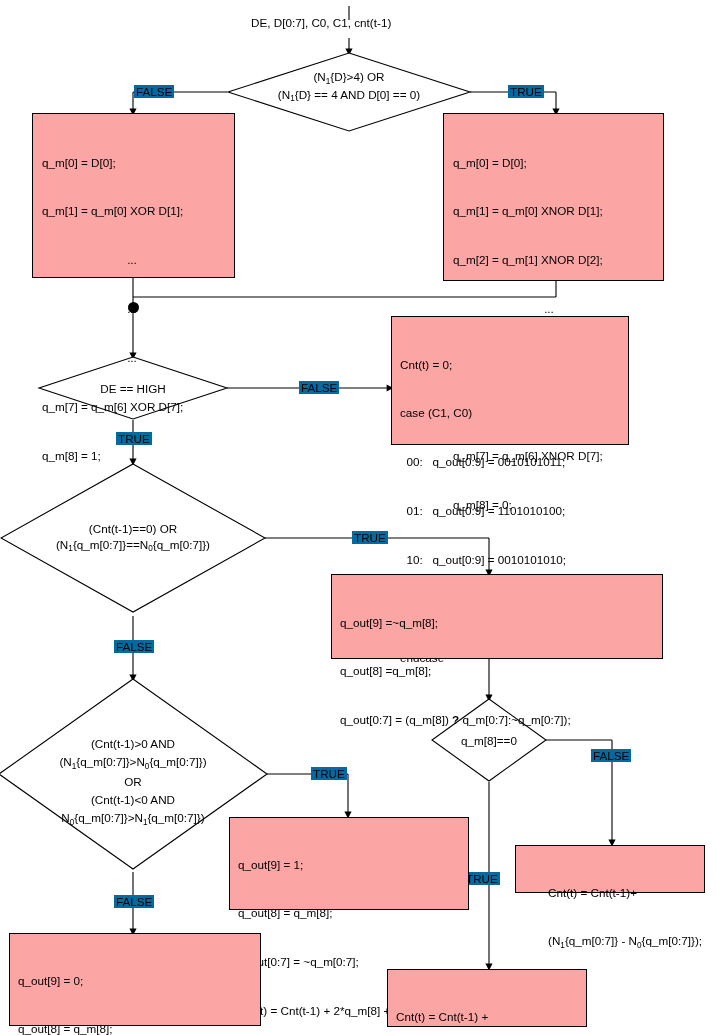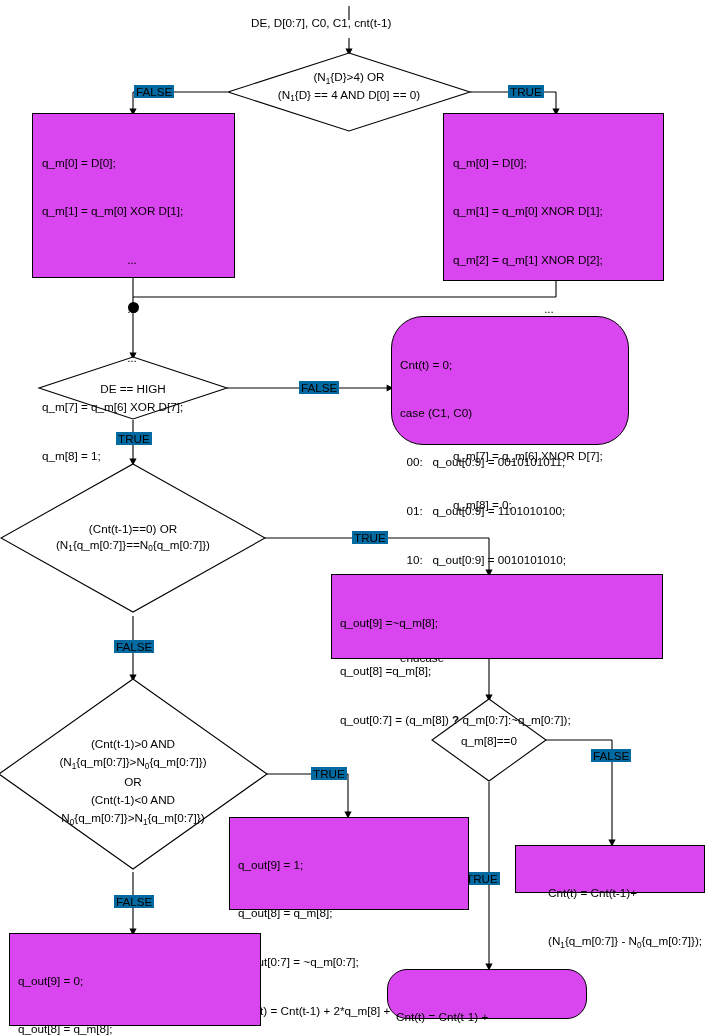--- a/index.html
+++ b/index.html
@@ -1,20 +1,20 @@
 <!DOCTYPE html>
 <html><head>
 <meta charset="utf-8">
 <style>
   html,body{margin:0;padding:0;background:#ffffff;}
   body{font-family:"Liberation Sans","DejaVu Sans",sans-serif;color:#000;}
   #canvas{position:relative;width:717px;height:1035px;overflow:hidden;background:#fff;}
   svg.wires{position:absolute;left:0;top:0;width:717px;height:1035px;pointer-events:none;}
   .node{position:absolute;box-sizing:border-box;}
-  .proc{border:1px solid #000;background:#d946ef;}
+  .proc{border:1px solid #000;background:#fca5a5;}
   .code{font-size:11.7px;line-height:16.3px;white-space:pre;}
   .lbl{position:absolute;font-size:11.7px;background:#0369a1;padding:0 2px;white-space:nowrap;line-height:13px;}
   .dtext{position:absolute;font-size:11.7px;line-height:15.6px;text-align:center;white-space:nowrap;}
   .toptext{position:absolute;font-size:11.7px;white-space:nowrap;}
   sub{font-size:8.2px;vertical-align:baseline;position:relative;top:2.5px;}
   .bq{font-weight:bold;}
 </style>
 </head>
 <body>
 
@@ -112,21 +112,21 @@
       <div>q_m[8] = 0;</div>
     </div>
   </div>
 
   <div style="position:absolute;left:128px;top:302px;width:11px;height:11px;border-radius:50%;background:#000;"></div>
 
   <div class="dtext" style="left:133px;top:381px;transform:translateX(-50%);">DE == HIGH</div>
   <div class="lbl" style="left:299px;top:381px;">FALSE</div>
   <div class="lbl" style="left:116px;top:432px;">TRUE</div>
 
-  <div class="node proc" style="left:391px;top:316px;width:238px;height:129px;border-radius:32px;">
+  <div class="node proc" style="left:391px;top:316px;width:238px;height:129px;">
     <div class="code" style="padding:7px 0 0 8px;">
       <div>Cnt(t) = 0;</div>
       <div>case (C1, C0)</div>
       <div>  00:   q_out[0:9] = 0010101011;</div>
       <div>  01:   q_out[0:9] = 1101010100;</div>
       <div>  10:   q_out[0:9] = 0010101010;</div>
       <div>  11:   q_out[0:9] = 1101010101;</div>
       <div>endcase</div>
     </div>
   </div>
@@ -180,20 +180,20 @@
     </div>
   </div>
 
   <div class="node proc" style="left:515px;top:845px;width:190px;height:48px;">
     <div class="code" style="padding:6px 0 0 8px;margin-left:24px;">
       <div>Cnt(t) = Cnt(t-1)+</div>
       <div><span>(N</span><sub>1</sub><span>{q_m[0:7]} - N</span><sub>0</sub><span>{q_m[0:7]});</span></div>
     </div>
   </div>
 
-  <div class="node proc" style="left:387px;top:969px;width:200px;height:50px;border-radius:20px;">
+  <div class="node proc" style="left:387px;top:969px;width:200px;height:58px;">
     <div class="code" style="padding:6px 0 0 8px;">
       <div>Cnt(t) = Cnt(t-1) +</div>
       
     </div>
   </div>
 
 </div>
 
 </body></html>

